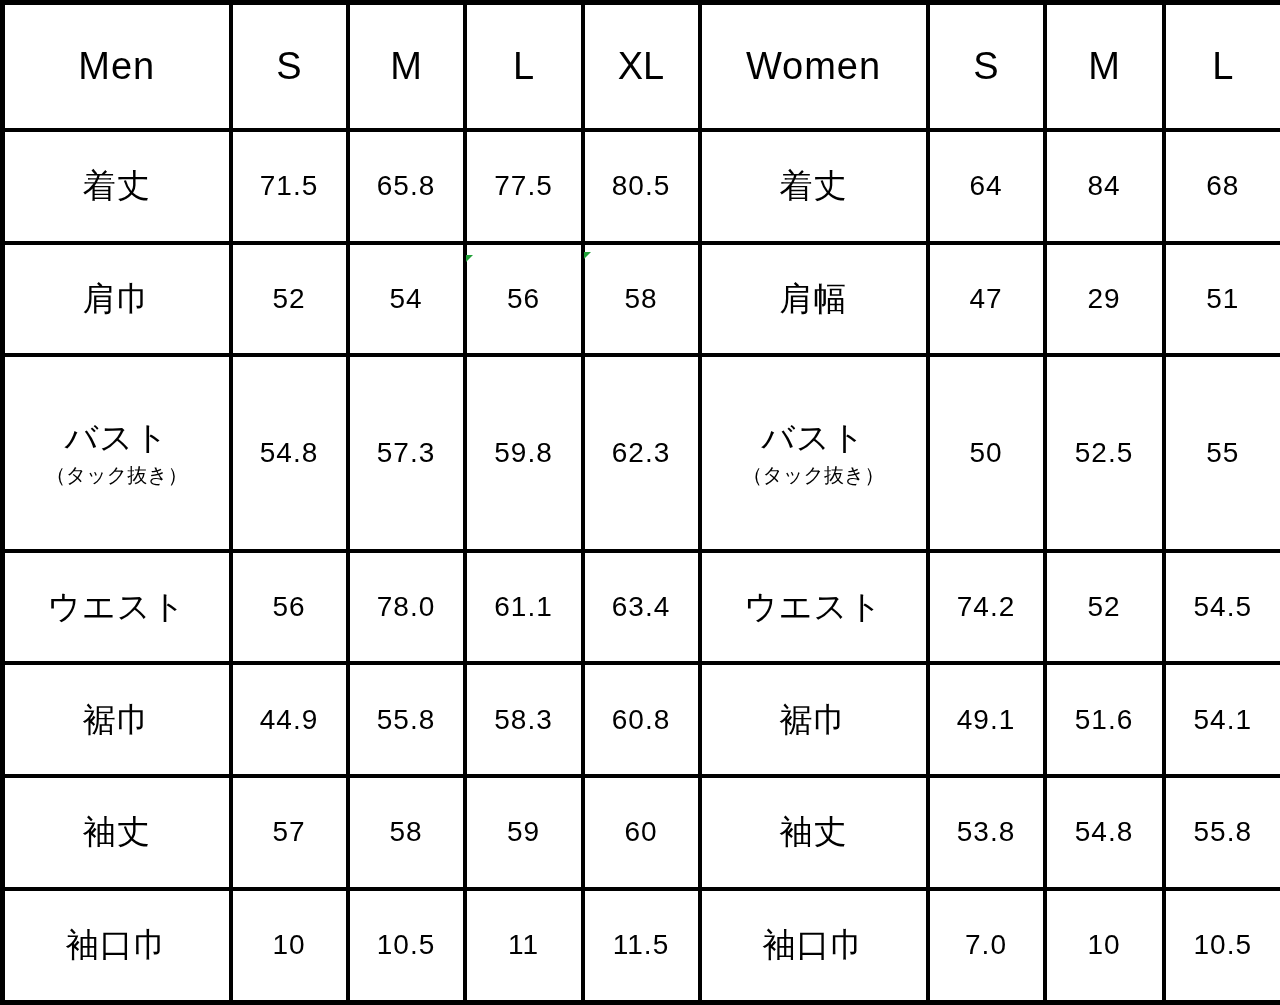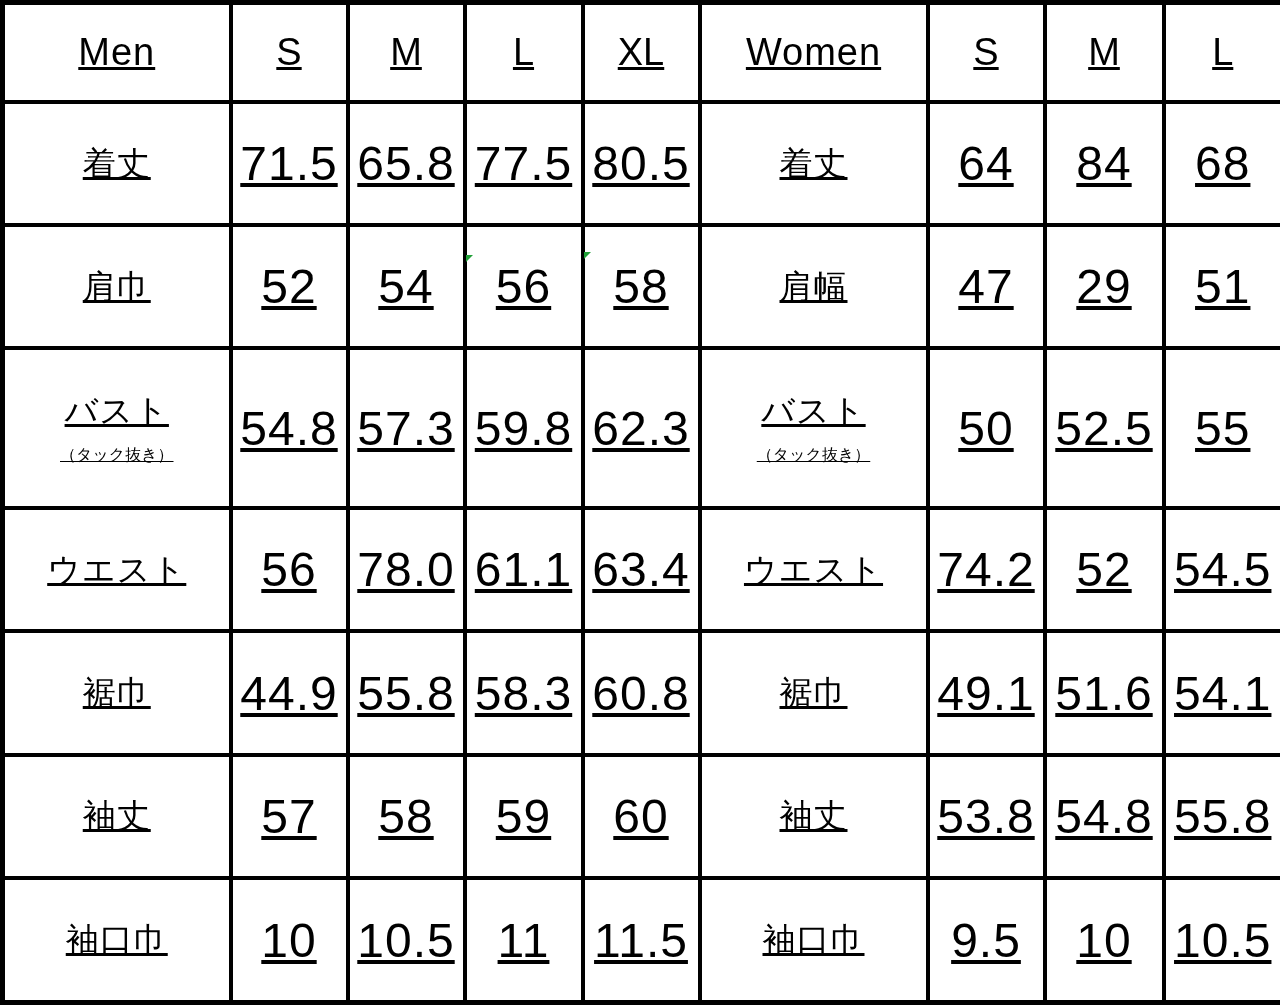--- a/index.html
+++ b/index.html
@@ -11,21 +11,20 @@
     width: 1280px;
     height: 1005px;
     overflow: hidden;
     font-family: "Liberation Sans", "DejaVu Sans", sans-serif;
     color: #000000;
   }
   .chart-wrap {
     position: relative;
     width: 1032px;
     height: 1005px;
-    text-decoration: underline;
   }
   table.size-chart {
     border-collapse: collapse;
     table-layout: fixed;
     width: 1280px;
     height: 1005px;
     background: #ffffff;
     border: 5px solid #000000;
   }
   table.size-chart td {
@@ -43,27 +42,27 @@
   td.size-header {
     font-size: 38px;
   }
   td.row-label {
     font-size: 33px;
     letter-spacing: 1px;
     line-height: 1.15;
   }
   td.row-label .sublabel {
     display: block;
-    font-size: 16px;
+    font-size: 20px;
     letter-spacing: 0;
-    margin-top: 16px;
+    margin-top: 8px;
   }
   td.row-label .sublabel:empty { display: none; }
   td.value-cell {
-    font-size: 48px;
+    font-size: 28px;
     letter-spacing: 1px;
   }
   
   .green-corner {
     position: absolute;
     width: 0;
     height: 0;
     border-top: 7px solid #21a038;
     border-right: 7px solid transparent;
     pointer-events: none;
@@ -179,21 +178,21 @@
       <td class="value-cell">55.8</td>
     </tr>
 
     <tr>
       <td class="row-label"><span>袖口巾</span></td>
       <td class="value-cell">10</td>
       <td class="value-cell">10.5</td>
       <td class="value-cell">11</td>
       <td class="value-cell">11.5</td>
       <td class="row-label"><span>袖口巾</span></td>
-      <td class="value-cell">9.5</td>
+      <td class="value-cell">7.0</td>
       <td class="value-cell">10</td>
       <td class="value-cell">10.5</td>
     </tr>
   </tbody>
     </table>
 
   <div class="green-corner a1"></div>
   <div class="green-corner a2"></div>
 </div>
 

